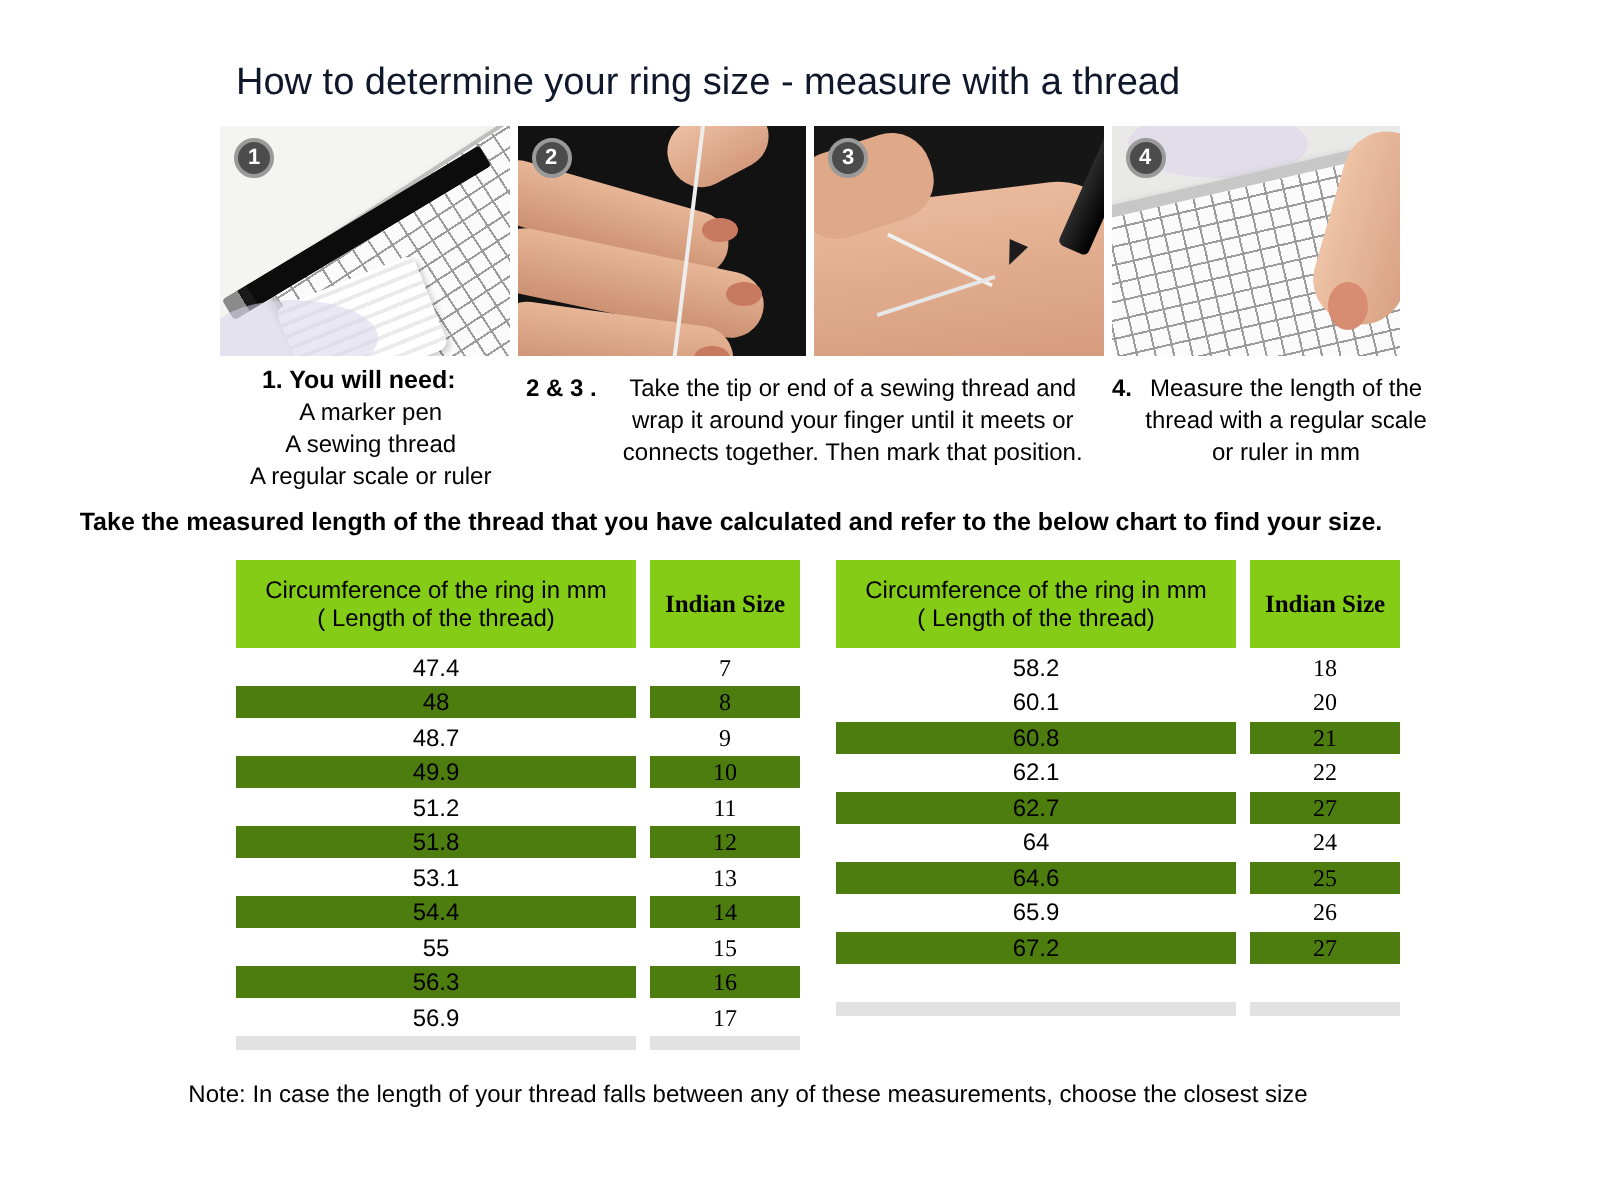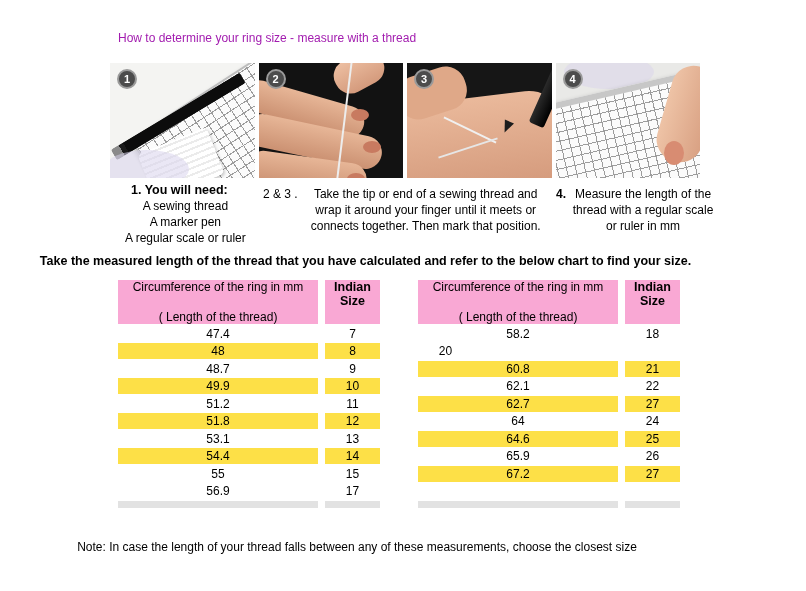--- a/index.html
+++ b/index.html
@@ -1,19 +1,19 @@
 <!DOCTYPE html>
 <html><head>
 <meta charset="utf-8">
 <style>
   * { margin:0; padding:0; box-sizing:border-box; }
   body { background:#fff; font-family:"Liberation Sans","DejaVu Sans",sans-serif; color:#000; }
   .container { position:relative; width:806px; height:591px; background:#ffffff; overflow:hidden; }
 
-  .page-title { position:absolute; left:118px; top:31px; font-size:12px; font-weight:normal; color:#a21caf; }
+  .page-title { position:absolute; left:118px; top:31px; font-size:19px; font-weight:normal; color:#0f172a; }
 
   
   .photos { position:absolute; left:110px; top:63px; width:590px; height:115px; display:flex; gap:4px; }
   .photo { position:relative; flex:1; overflow:hidden; background:#ddd; }
   .badge { position:absolute; top:6px; left:7px; width:20px; height:20px; border-radius:50%;
            background:#4c4c4c; border:2px solid #9a9a9a; color:#fff; font-size:11px; font-weight:bold;
            display:flex; align-items:center; justify-content:center; z-index:9; }
 
   
   .photo.p1 { background:#f4f4f2; }
@@ -67,45 +67,45 @@
   .p4 .nail { position:absolute; right:16px; top:78px; width:20px; height:24px; border-radius:50%; background:#d88c72; }
   .p4 .watermark { position:absolute; left:8px; top:-8px; width:90px; height:34px; border-radius:50%;
                background:#d9d3ec; opacity:.5; }
 
   
   .step-block { position:absolute; font-size:12px; line-height:16px;text-align:center; }
   .step1 { left:113px; top:182px; }
   .step1 .heading { font-weight:bold; font-size:12.5px; }
   .step1 .item { padding-left:12px; }
   .step23 { left:263px; top:186px; width:288px; display:flex; }
-  .step23 .label { font-weight:normal; white-space:nowrap; margin-right:5px; }
+  .step23 .label { font-weight:bold; white-space:nowrap; margin-right:5px; }
   .step23 .text { width:246px; }
   .step4 { left:556px; top:186px; width:162px; display:flex; }
   .step4 .label { font-weight:bold; margin-right:4px; }
   .step4 .text { width:146px; }
 
   .instruction-line { position:absolute; left:0; top:254px; width:731px; text-align:center;
                       font-weight:bold; font-size:12.5px; }
 
   
   .size-table { position:absolute; top:280px; width:282px; }
   .table-left { left:118px; }
   .table-right { left:418px; }
   .trow { display:flex; margin-bottom:1.5px; }
   .cell-c { width:200px; margin-right:7px; text-align:center; }
-  .cell-s { width:55px; text-align:center; }
-  .thead .cell-c, .thead .cell-s { background:#f9a8d4; height:44px; display:flex; flex-direction:column;
-        justify-content:space-between; font-size:12px; }
+  .cell-s { width:75px; text-align:center;font-family:Liberation Serif, serif; }
+  .thead .cell-c, .thead .cell-s { background:#84cc16; height:44px; display:flex; flex-direction:column;
+        justify-content:center; font-size:12px; }
   .thead .cell-s { font-weight:bold; font-size:12.5px; }
   .drow .cell-c, .drow .cell-s { height:16px; line-height:16px; font-size:12px; }
-  .drow.stripe .cell-c, .drow.stripe .cell-s { background:#fde047; }
+  .drow.stripe .cell-c, .drow.stripe .cell-s { background:#4d7c0f; }
   .spacer-row { height:17.5px; }
   .endcap .cell-c, .endcap .cell-s { height:7px; background:#e2e2e2; }
 
-  .note-line { position:absolute; left:0; top:540px; width:714px; text-align:center; font-size:12px; }
+  .note-line { position:absolute; left:17px; top:540px; width:714px; text-align:center; font-size:12px; }
 </style>
 </head>
 <body>
 
 <div class="container">
 
   <div class="page-title">How to determine your ring size - measure with a thread</div>
 
   <div class="photos">
 
@@ -144,22 +144,22 @@
       <div class="watermark"></div>
       <div class="ruler grid"></div>
       <div class="finger"></div>
       <div class="nail"></div>
     </div>
 
   </div>
 
   <div class="step-block step1">
     <div class="heading">1. You will need:</div>
+    <div class="item">A marker pen</div>
     <div class="item">A sewing thread</div>
-    <div class="item">A marker pen</div>
     <div class="item">A regular scale or ruler</div>
   </div>
 
   <div class="step-block step23">
     <span class="label">2 &amp; 3 .</span>
     <span class="text">Take the tip or end of a sewing thread and wrap it around your finger until it meets or connects together. Then mark that position.</span>
   </div>
 
   <div class="step-block step4">
     <span class="label">4.</span>
@@ -207,20 +207,24 @@
         <div class="cell-s">13</div>
       </div>
       <div class="trow drow stripe">
         <div class="cell-c">54.4</div>
         <div class="cell-s">14</div>
       </div>
       <div class="trow drow">
         <div class="cell-c">55</div>
         <div class="cell-s">15</div>
       </div>
+      <div class="trow drow stripe">
+        <div class="cell-c">56.3</div>
+        <div class="cell-s">16</div>
+      </div>
       <div class="trow drow">
         <div class="cell-c">56.9</div>
         <div class="cell-s">17</div>
       </div>
       <div class="trow endcap">
         <div class="cell-c"></div>
         <div class="cell-s"></div>
       </div>
     </div>
 
@@ -232,20 +236,21 @@
       </div>
       <div class="cell-s">
         <span>Indian Size</span>
       </div>
     </div>
   <div class="trow drow">
         <div class="cell-c">58.2</div>
         <div class="cell-s">18</div>
       </div>
       <div class="trow drow">
+        <div class="cell-c">60.1</div>
         <div class="cell-s">20</div>
       </div>
       <div class="trow drow stripe">
         <div class="cell-c">60.8</div>
         <div class="cell-s">21</div>
       </div>
       <div class="trow drow">
         <div class="cell-c">62.1</div>
         <div class="cell-s">22</div>
       </div>

